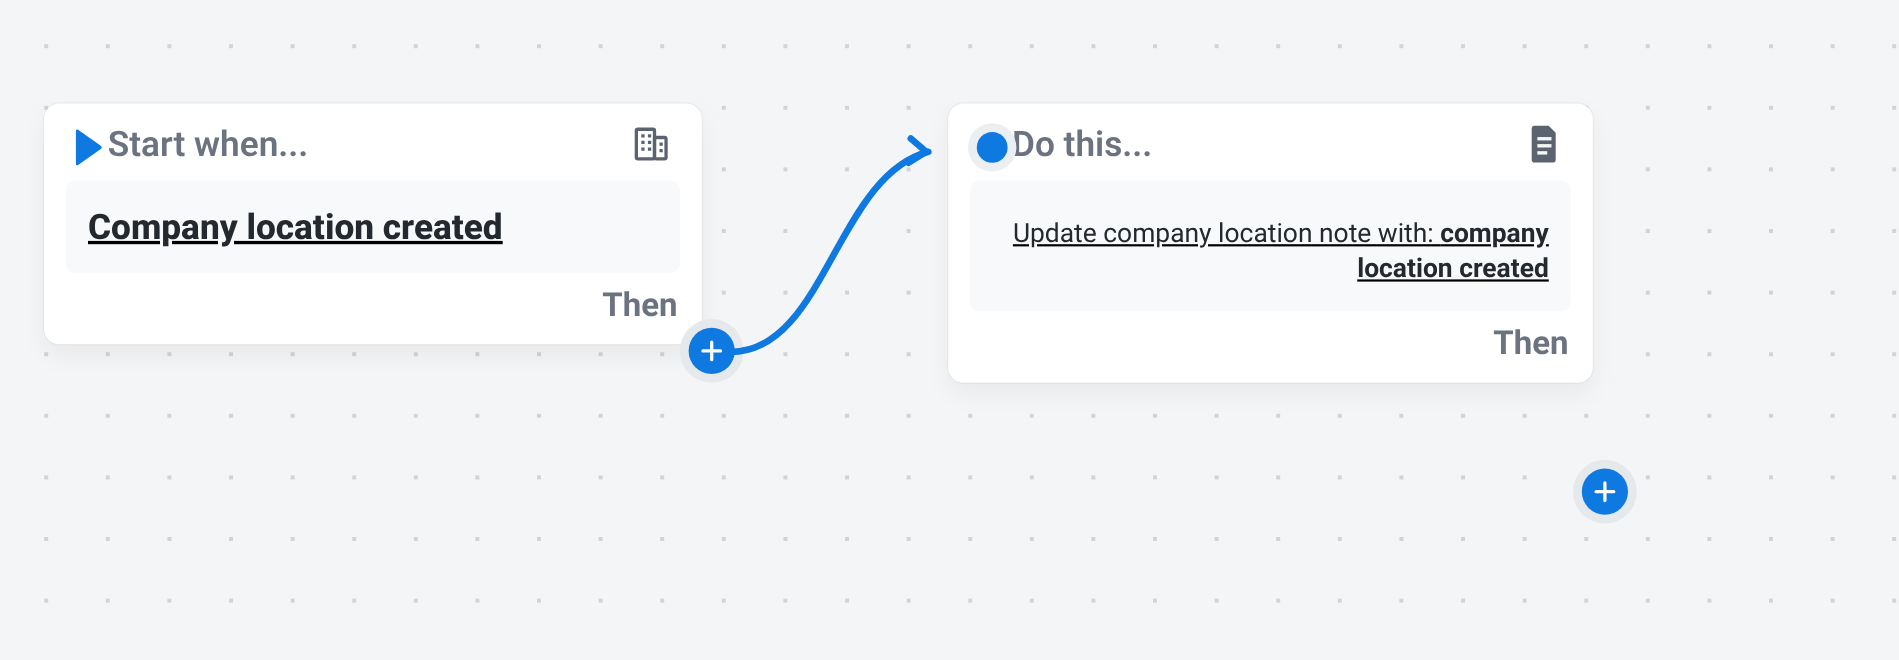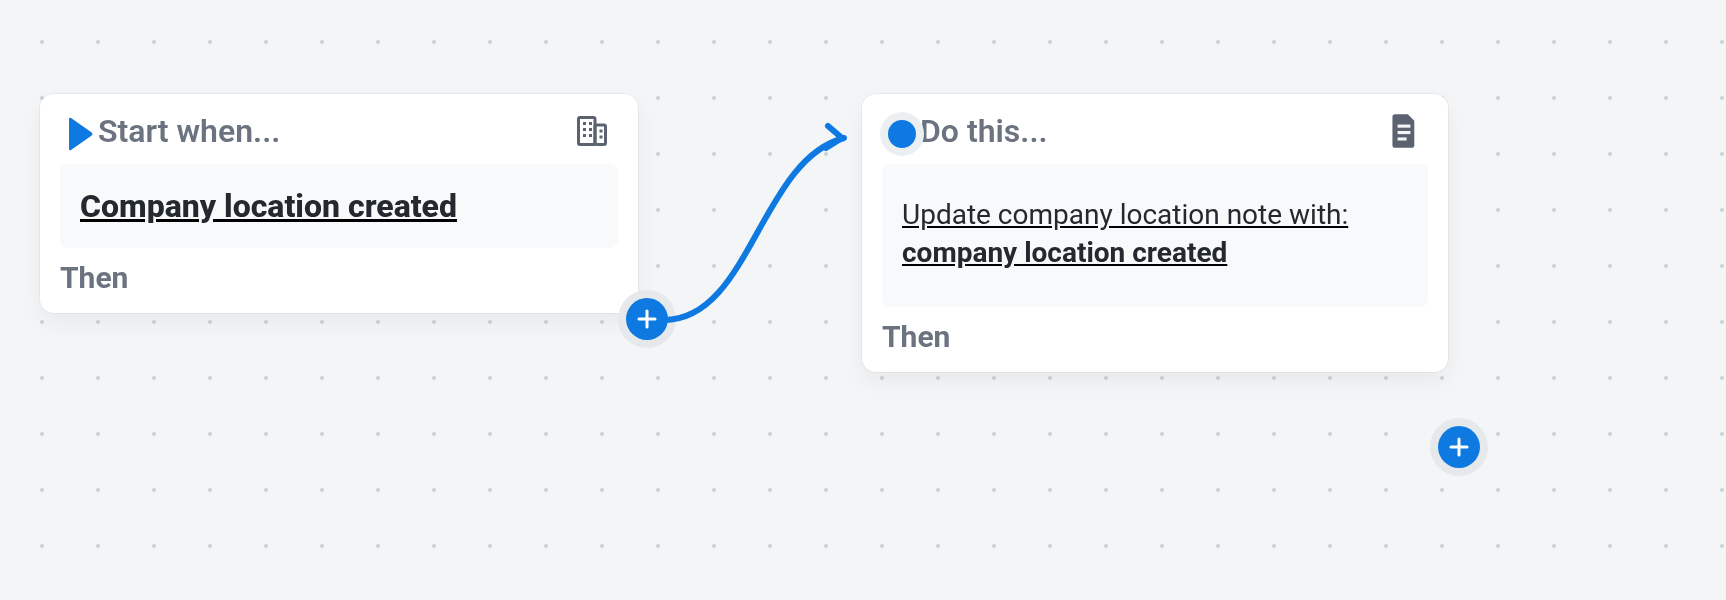--- a/index.html
+++ b/index.html
@@ -54,29 +54,31 @@
   }
   .chip-title {
     color: var(--gray-700);
     font-size: 32px;
     font-weight: 800;
     line-height: 1.25;
     margin: 0;
   }
   .chip-desc {
     color: var(--gray-700);
-    font-size: 28px;
+    font-size: 24px;
     font-weight: 400;
     line-height: 1.35;
-    margin: 10px 0 13px 0;
+    margin: 10px 0 0 0;
+    text-align: right;
   }
   .chip-desc .strong { font-weight: 700; }
 
   .card-footer {
     display:flex;
+    justify-content:flex-end;
     align-items:center;
     padding: 4px 22px 18px 20px;
   }
   .then-label {
     color: var(--gray-500);
     font-size: 30px;
     font-weight: 700;
   }
 
   

